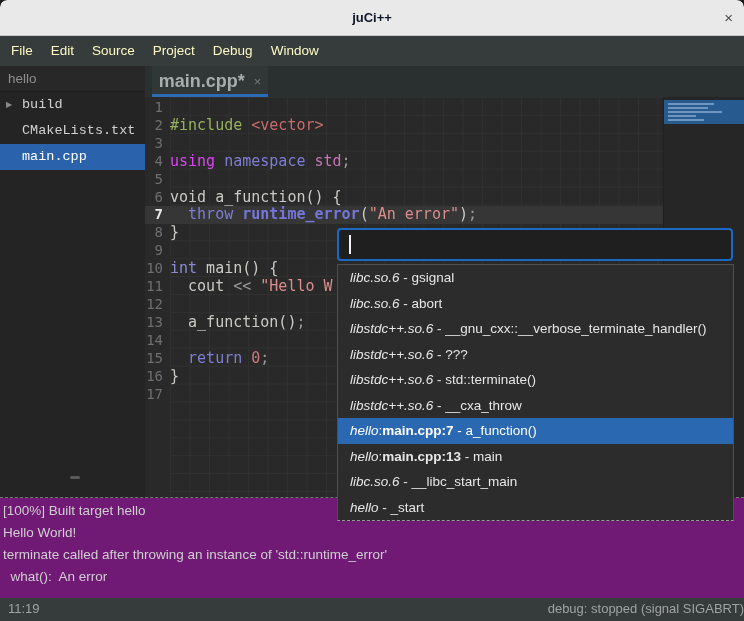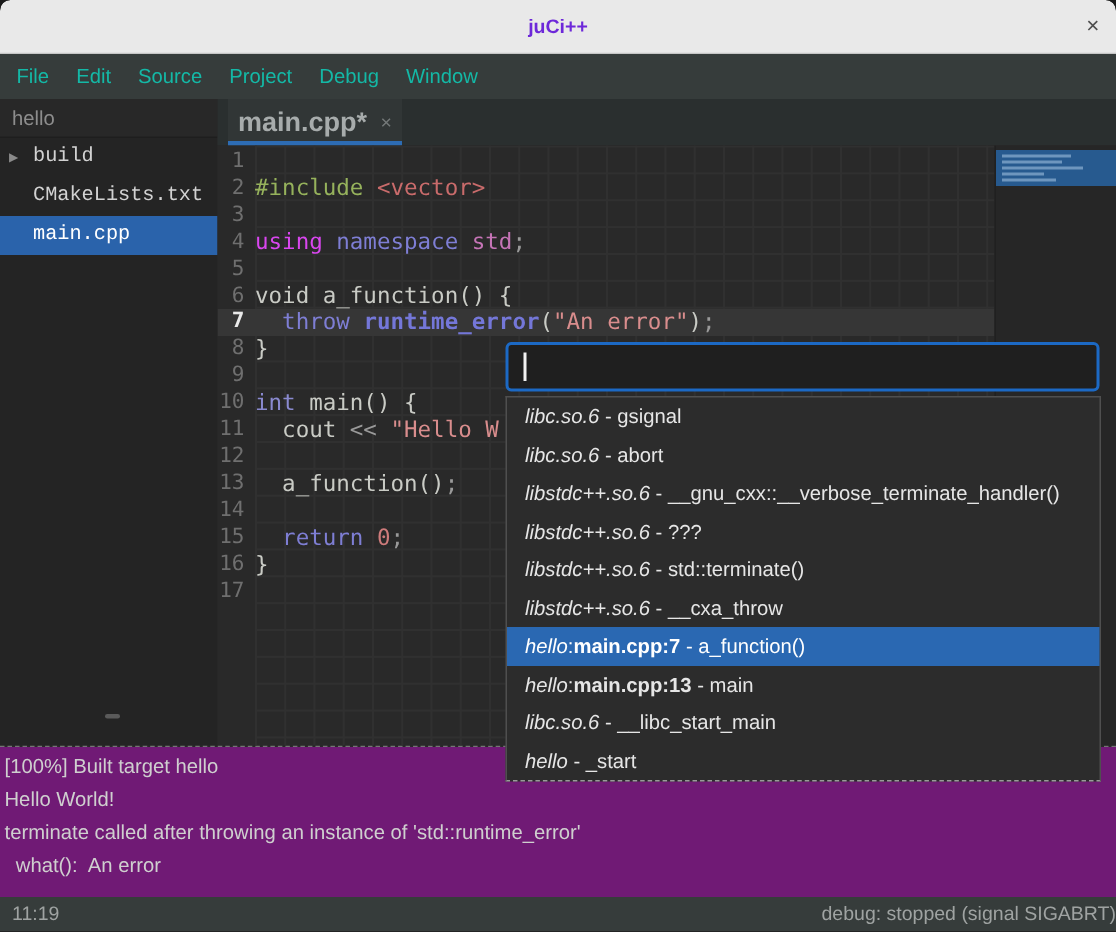--- a/index.html
+++ b/index.html
@@ -4,28 +4,28 @@
 <style>
   * { margin:0; padding:0; box-sizing:border-box; }
   body { background:#1b1b1b; font-family:"Liberation Sans", sans-serif; }
   .window { position:relative; width:744px; height:621px; background:#292929;
             border-radius:7px 7px 0 0; overflow:hidden; }
 
   
   .titlebar { position:relative; height:36px; background:#e9e9e9;
               border-bottom:1px solid #c6c6c6; border-radius:7px 7px 0 0; }
   .titlebar .title { position:absolute; left:0; right:0; top:0; line-height:35px;
-              text-align:center; font-size:13px; font-weight:bold; color:#6d28d9; }
+              text-align:center; font-size:13px; font-weight:bold; color:#0f172a; }
   .titlebar .close { position:absolute; right:11px; top:0; line-height:35px;
               font-size:15px; color:#4f4f4f; cursor:pointer; }
 
   
   .menubar { height:30px; background:#363c3b; display:flex; align-items:center;
              padding-left:2px; }
-  .menu-item { color:#14b8a6; font-size:13.5px; padding:0 9px; line-height:30px; }
+  .menu-item { color:#fef9c3; font-size:13.5px; padding:0 9px; line-height:30px; }
 
   
   .main { position:relative; height:431px; display:flex; }
 
   .sidebar { position:relative; width:145px; background:#242424; flex:none; }
   .sidebar-header { height:26px; line-height:26px; padding-left:8px; color:#8d8d8d;
              font-size:13.5px; background:#282828; border-bottom:1px solid #1e1e1e; }
   .tree-row { height:26px; line-height:26px; font-size:13.5px; color:#d2d2d2;
              display:flex; align-items:center; }
   .tree-row.selected { background:#2a63ab; color:#ffffff; }

